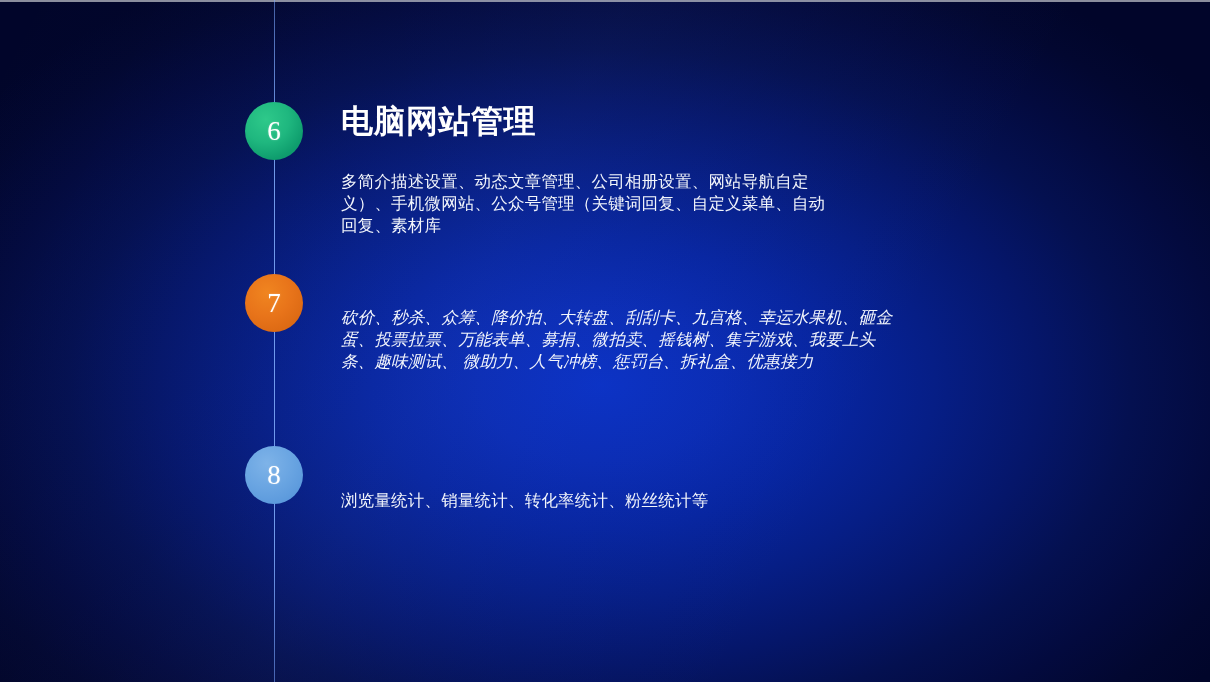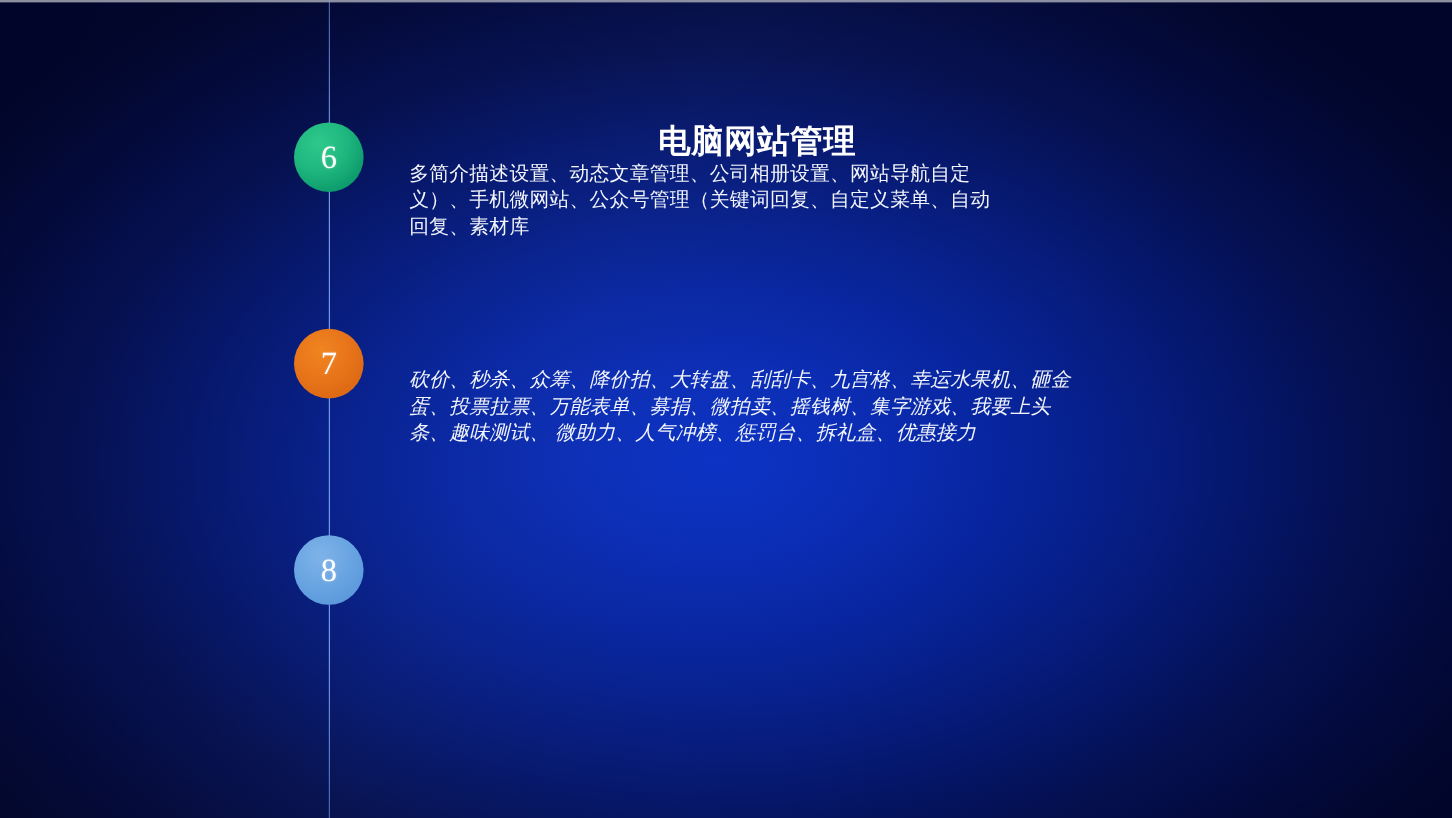--- a/index.html
+++ b/index.html
@@ -107,41 +107,40 @@
 
   .content {
     position: absolute;
     left: 341px;
     width: 580px;
   }
 
   .item-title {
     margin: 0;
     color: #ffffff;
-    font-size: 27px;
+    font-size: 32px;
     font-weight: bold;
     letter-spacing: 0.5px;
     line-height: 1.15;
     white-space: nowrap;
-    text-align: center;
   }
 
   .item-desc {
     margin: 0;
     color: #f2f5fb;
     font-size: 16.5px;
     line-height: 22px;
     letter-spacing: 0.2px;
     font-weight: 400;
   }
 
   
   .item-6 .bullet   { top: 102px; }
   .item-6 .content  { top: 103px; }
-  .item-6 .item-desc{ width: 496px; }
+  .item-6 .item-desc{ margin-top: 30px; width: 496px; }
 
   .item-7 .bullet   { top: 274px; }
   .item-7 .content  { top: 276px; }
   .item-7 .item-desc{ margin-top: 30px; width: 556px; font-style: italic; }
 
   .item-8 .bullet   { top: 446px; }
   .item-8 .content  { top: 461px; }
   .item-8 .item-desc{ margin-top: 28px; width: 556px; }
 </style>
 </head>
@@ -171,17 +170,18 @@
       <div class="content">
         <p class="item-desc">砍价、秒杀、众筹、降价拍、大转盘、刮刮卡、九宫格、幸运水果机、砸金蛋、投票拉票、万能表单、募捐、微拍卖、摇钱树、集字游戏、我要上头条、趣味测试、 微助力、人气冲榜、惩罚台、拆礼盒、优惠接力</p>
       </div>
     </div>
 
     <div class="item item-8">
       <div class="bullet bullet-8">
         <span>8</span>
       </div>
       <div class="content">
+        <p class="item-desc">浏览量统计、销量统计、转化率统计、粉丝统计等</p>
       </div>
     </div>
 
   </div>
 </div>
 
 </body></html>

